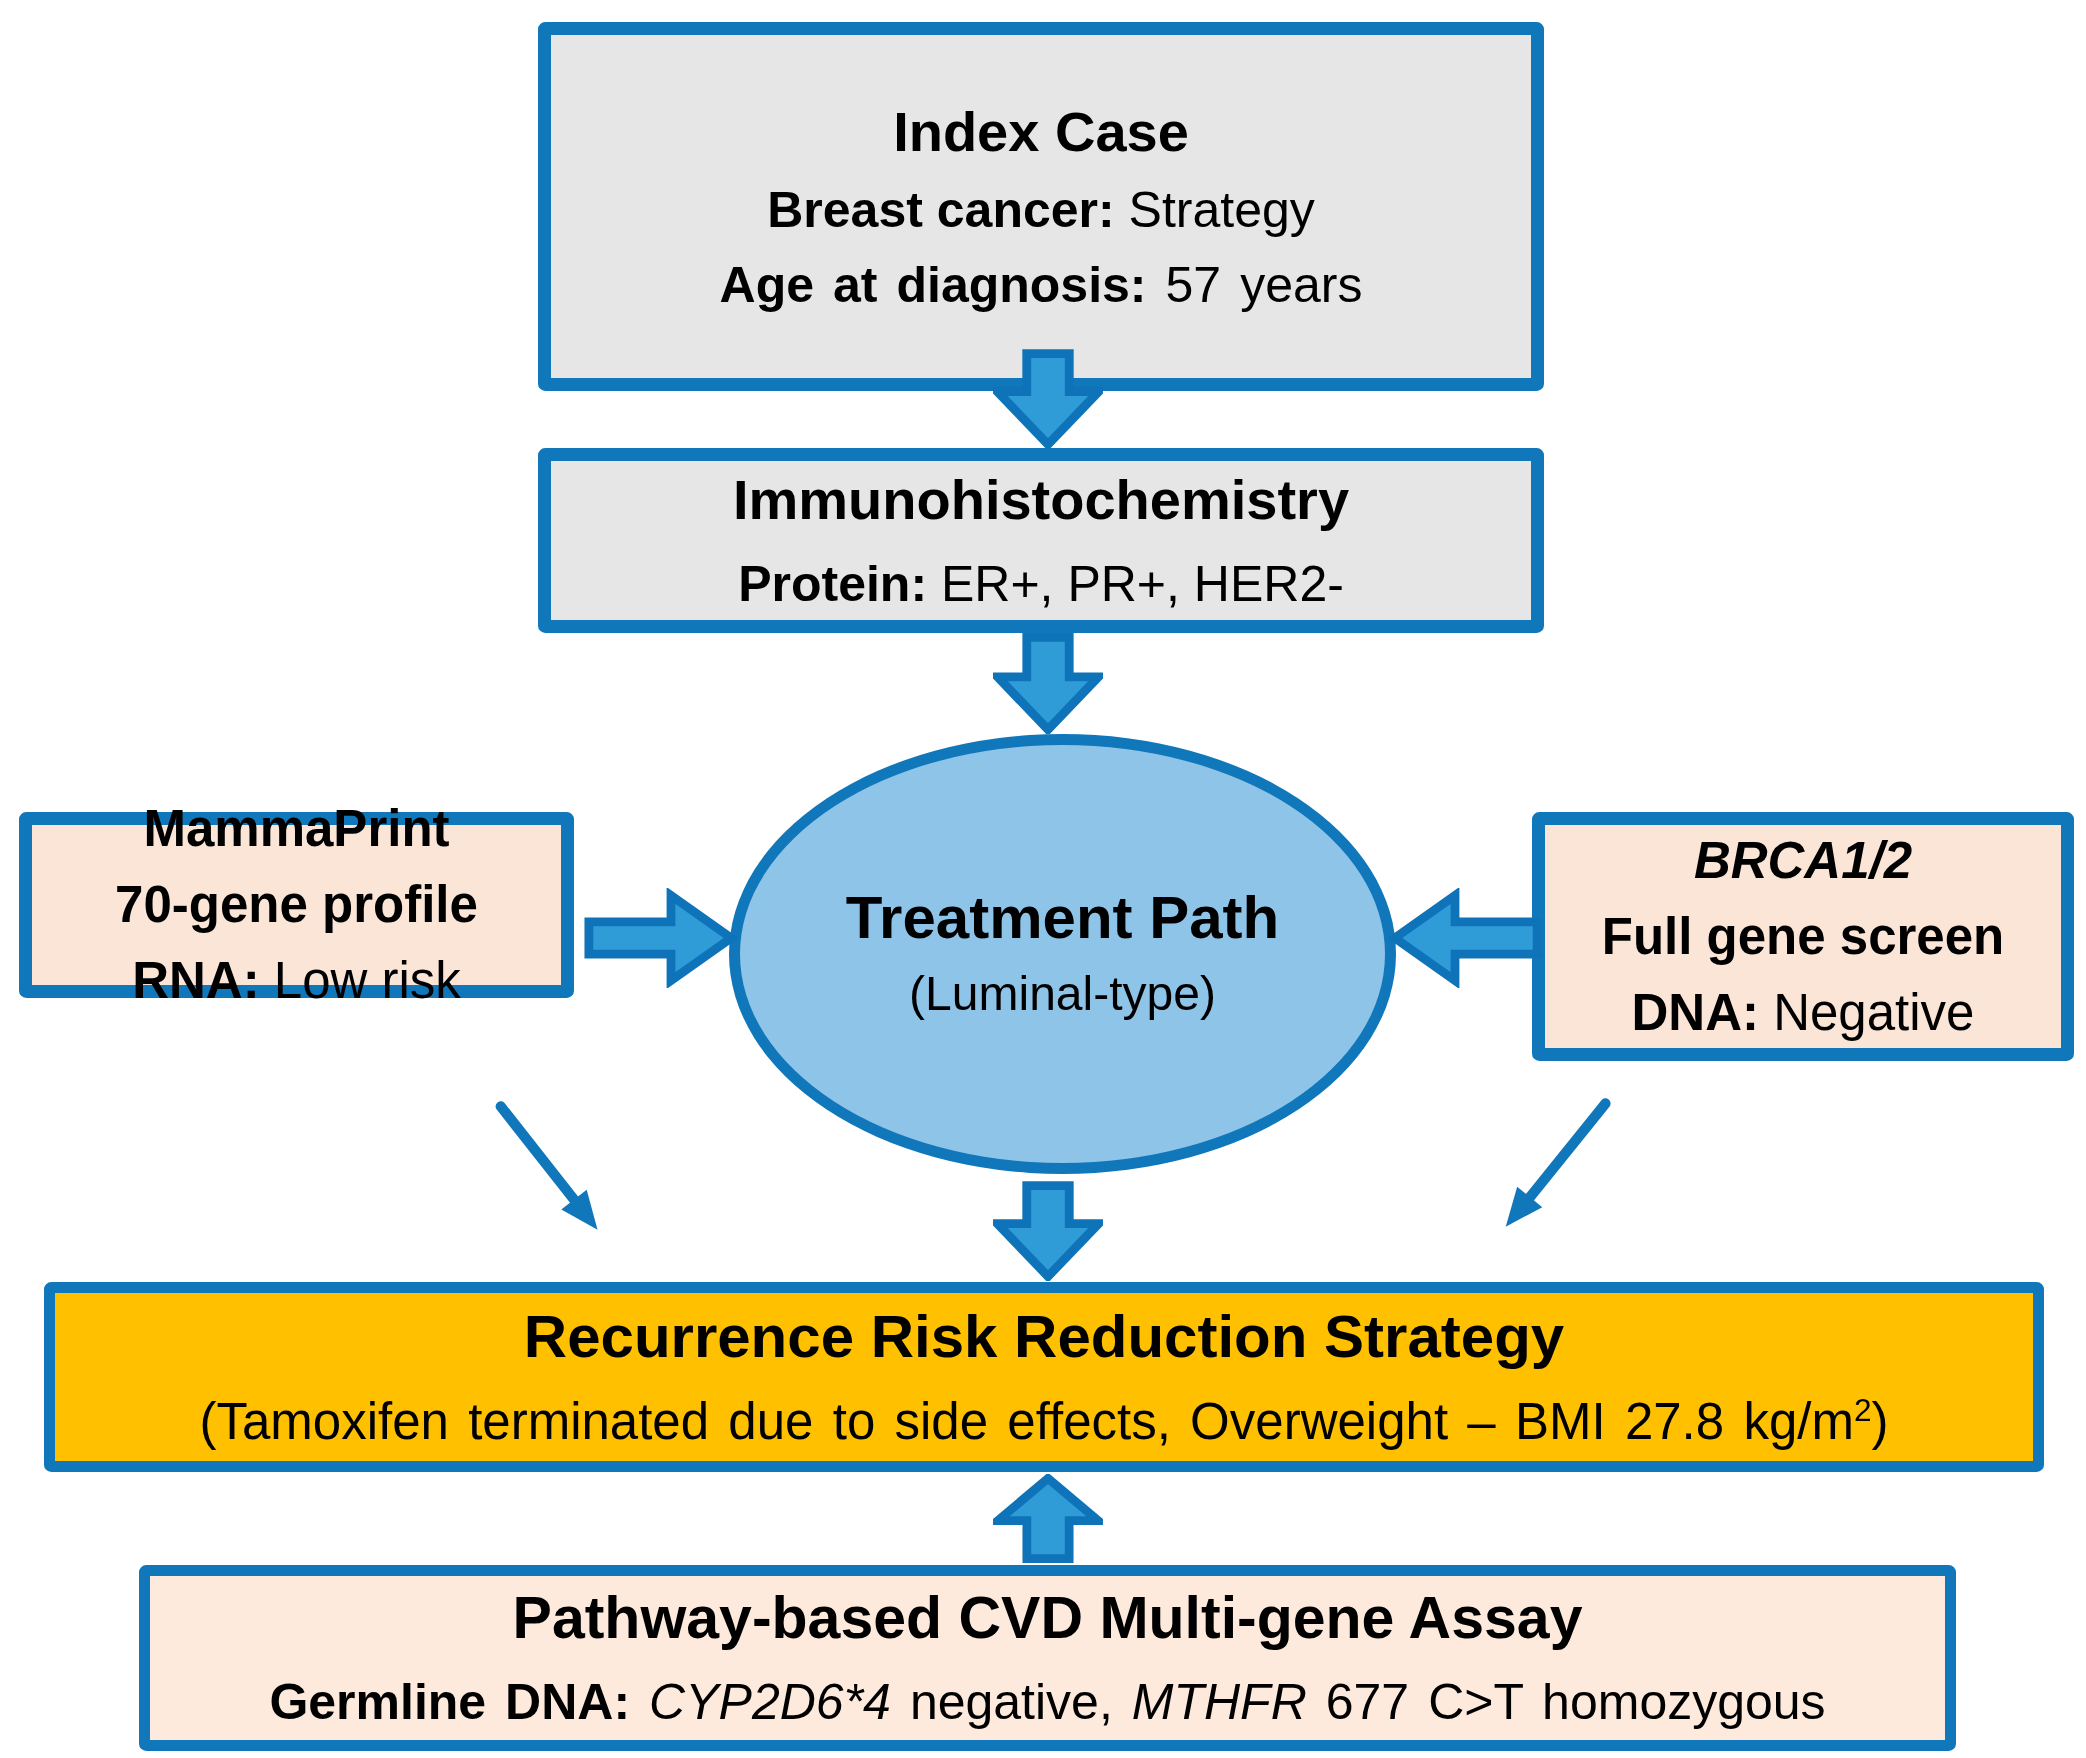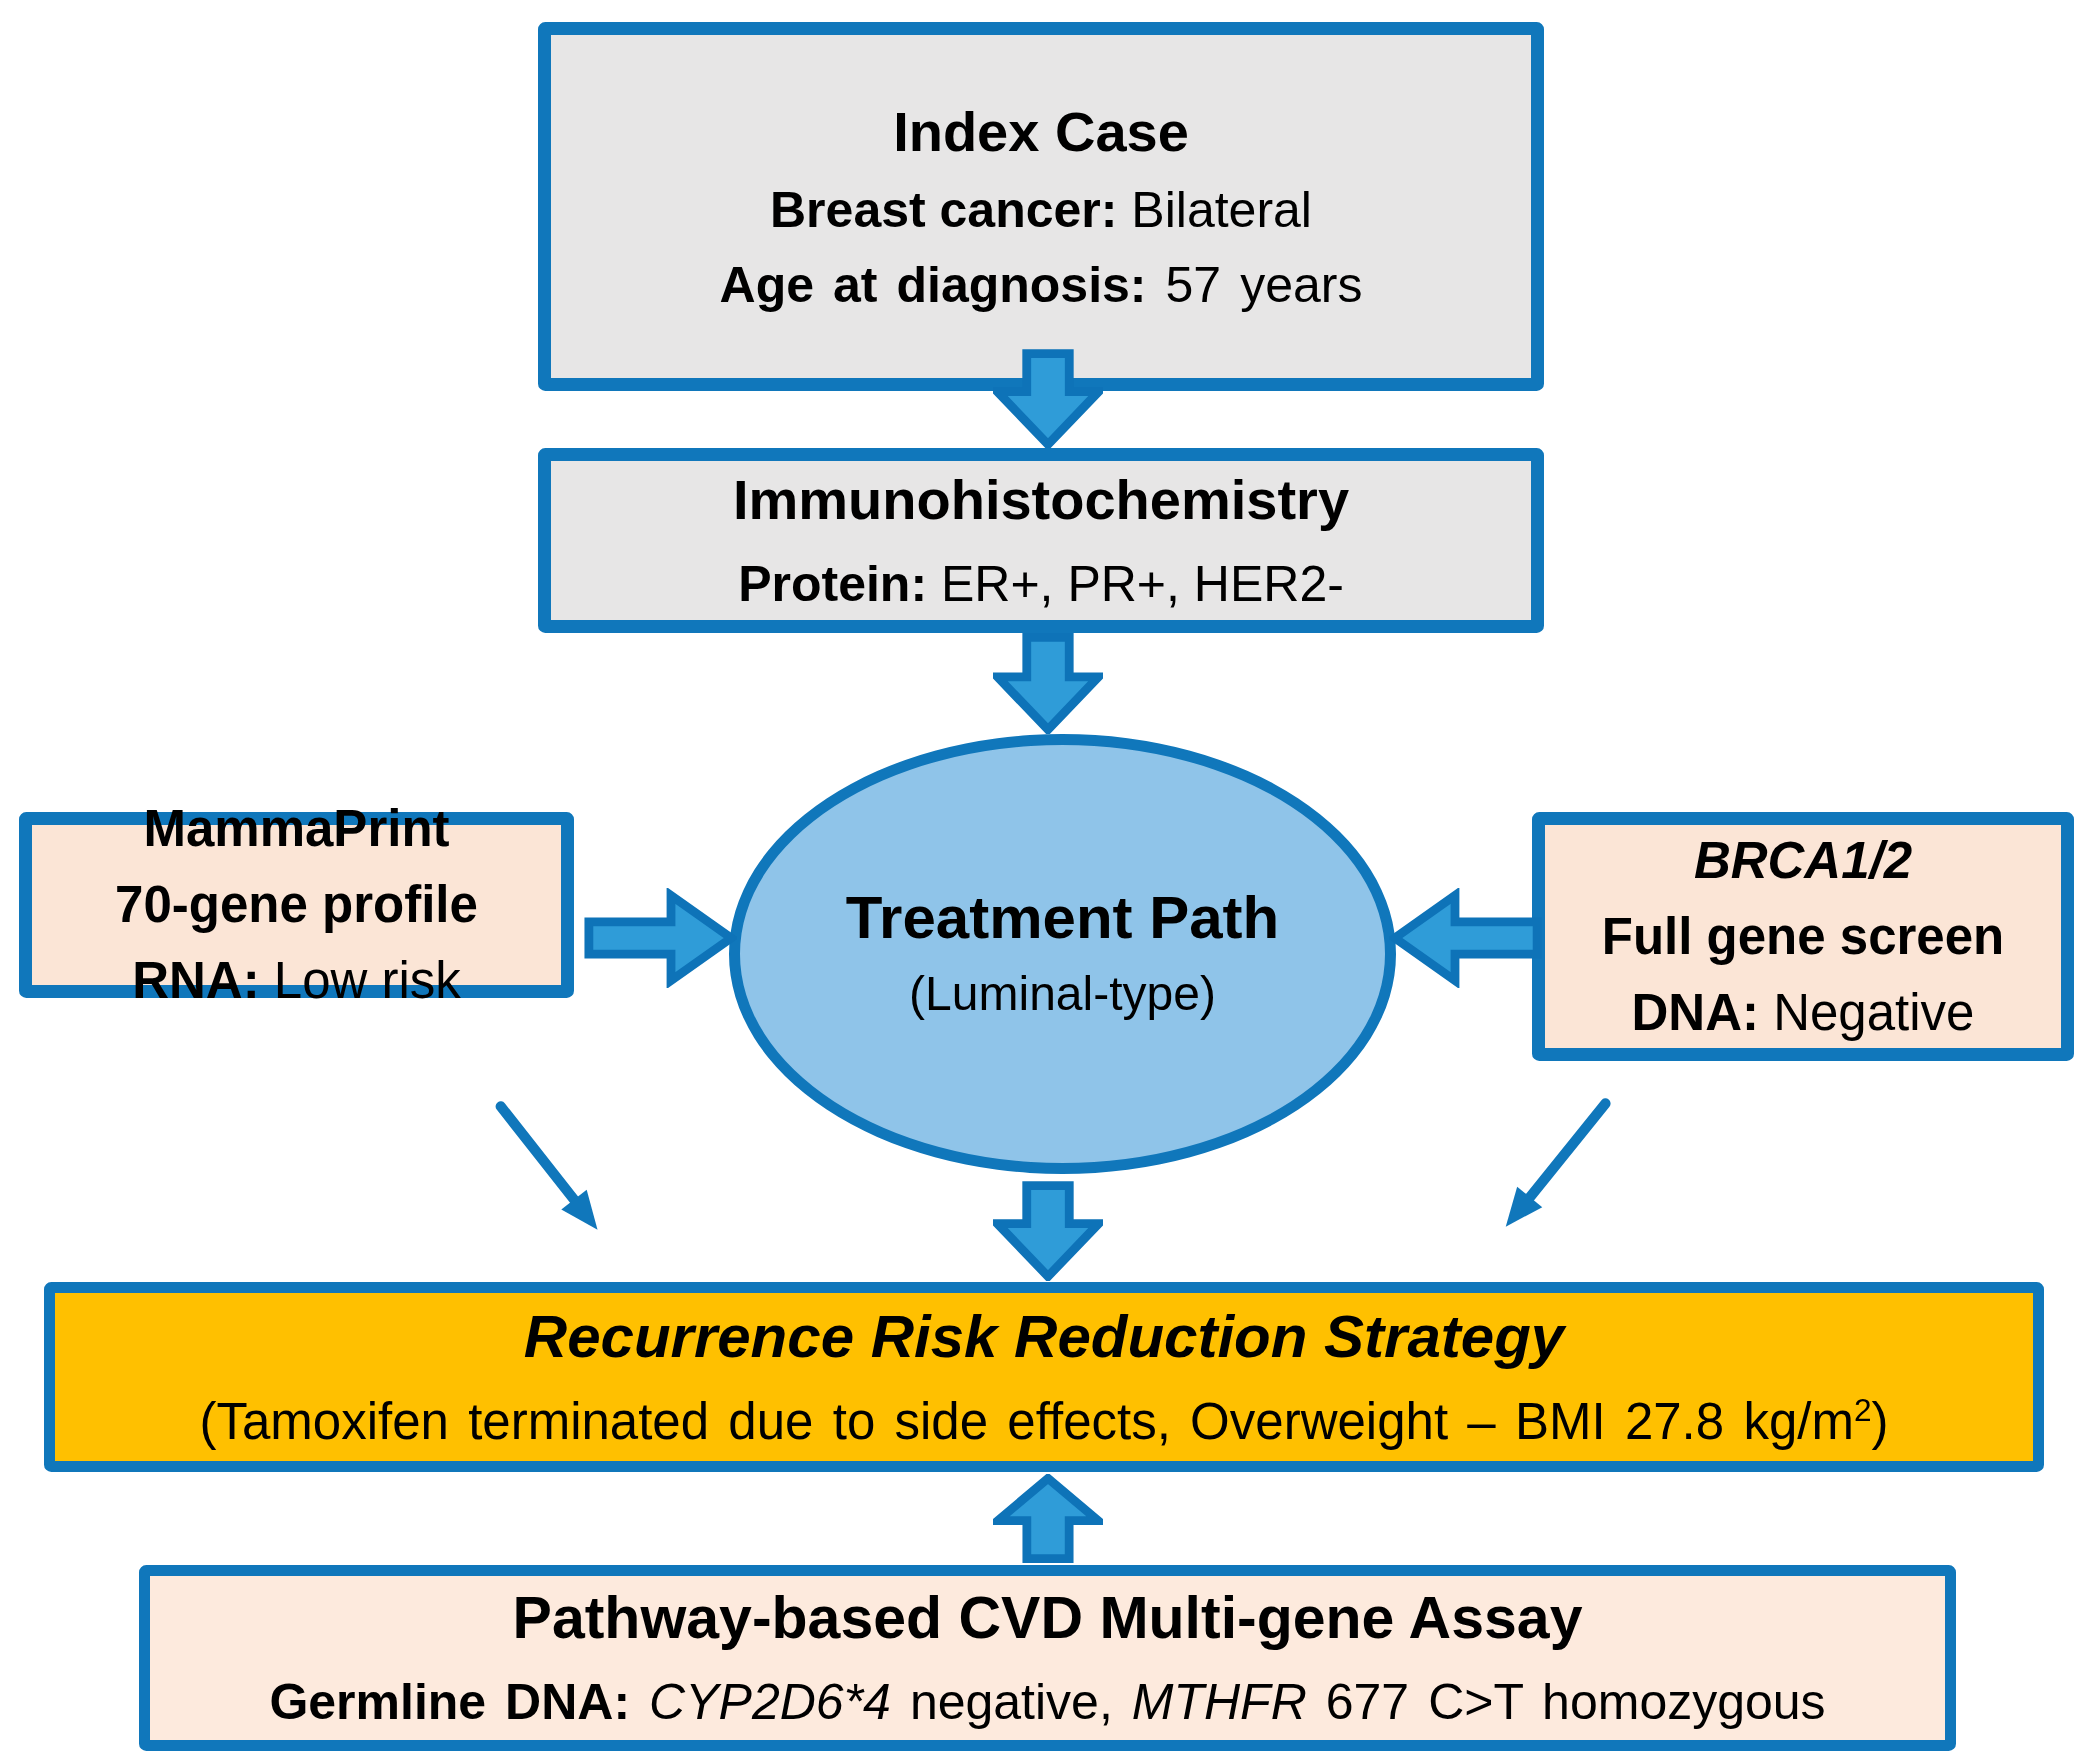--- a/index.html
+++ b/index.html
@@ -55,21 +55,21 @@
     align-items:center;justify-content:center;
     text-align:center;
   }
   .e-title{font-size:60px;font-weight:bold;line-height:79px;}
   .e-sub{font-size:48px;line-height:73px;}
 
   
   .s-line{font-size:51px;line-height:76px;}
 
   
-  .o-title{font-size:60px;font-weight:bold;line-height:89px;font-style:italic;}
+  .o-title{font-size:60px;font-weight:bold;line-height:89px;}
   .o-sub{font-size:51px;line-height:82px;}
   sup{font-size:0.62em;line-height:0;}
 
   
   .c-title{font-size:59px;font-weight:bold;line-height:89px;}
   .c-sub{font-size:50px;line-height:79px;}
 
   .arr{position:absolute;}
   .block-arrow polygon{
     fill:var(--arrow-fill);
@@ -84,21 +84,21 @@
   }
   .thin-arrow polygon{fill:var(--blue);}
 </style>
 </head>
 <body>
 
 <div class="canvas">
 
   <div class="box gray" style="left:538px;top:22px;width:1006px;height:369px;">
     <div class="t-title">Index Case</div>
-    <div class="t-line"><span class="b">Breast cancer:</span><span> Bilateral</span></div>
+    <div class="t-line"><span class="b">Breast cancer:</span><span> Strategy</span></div>
     <div class="t-line ws"><span class="b">Age at diagnosis:</span><span> 57 years</span></div>
   </div>
 
   <svg class="arr block-arrow" style="left:993px;top:349px;" width="110" height="100" viewBox="0 0 150 136">
     <polygon points="46,6 104,6 104,58 144,58 75,130 6,58 46,58"></polygon>
   </svg>
 
   <div class="box gray" style="left:538px;top:448px;width:1006px;height:185px;">
     <div class="ihc-title">Immunohistochemistry</div>
     <div class="ihc-line"><span class="b">Protein:</span><span> ER+, PR+, HER2-</span></div>

